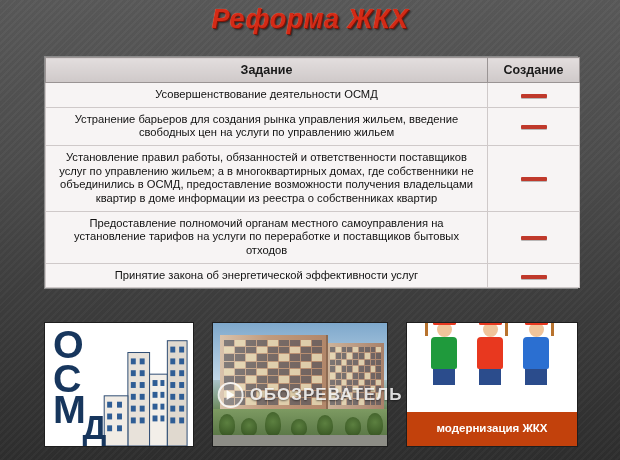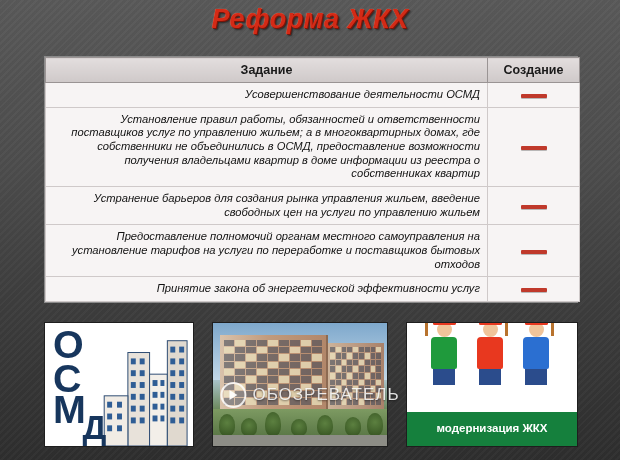--- a/index.html
+++ b/index.html
@@ -80,22 +80,21 @@
   table.main td {
     background: #f7f4f4;
     color: #111;
     font-size: 11.2px;
     line-height: 1.22;
     padding: 5px 7px;
     border: 1px solid #cfc9c9;
     vertical-align: middle;
   }
   table.main td.task {
-    text-align: right;
-    font-style: italic;
+    text-align: center;
   }
   table.main td.result {
     text-align: center;
     width: 92px;
   }
   col.c-task { width: 442px; }
   col.c-result { width: 92px; }
   .dash {
     display: inline-block;
     width: 26px;
@@ -221,21 +220,21 @@
   }
   .tool {
     position: absolute;
     width: 3px; height: 38px;
     background: #c08a3e;
     top: -24px;
   }
   .poster-bar {
     position: absolute;
     left: 0; bottom: 0; width: 100%; height: 28%;
-    background: #15803d;
+    background: #c2410c;
     display: flex;
     align-items: center;
     justify-content: center;
   }
   .poster-bar span {
     color: #fff;
     font-size: 11.5px;
     font-weight: bold;
     text-align: center;
     line-height: 1.1;
@@ -266,21 +265,21 @@
     left: 50%; top: 50%;
     transform: translate(-50%,-50%);
     width: 0; height: 0;
     border-left: 8px solid rgba(255,255,255,0.9);
     border-top: 5px solid transparent;
     border-bottom: 5px solid transparent;
   }
   .wm-text {
     color: rgba(255,255,255,0.85);
     font-size: 17px;
-    font-weight: normal;
+    font-weight: bold;
     letter-spacing: 1px;
     text-shadow: 0 1px 2px rgba(0,0,0,0.5);
     text-align: center;
   }
 </style>
 </head>
 <body>
 
 <div class="slide">
 
@@ -297,25 +296,25 @@
           <th>Задание</th>
           <th>Создание</th>
         </tr>
       </thead>
       <tbody>
         <tr>
           <td class="task">Усовершенствование деятельности ОСМД</td>
           <td class="result"><span class="dash"></span></td>
         </tr>
         <tr>
-          <td class="task">Установление правил работы, обязанностей и ответственности поставщиков услуг по управлению жильем; а в многоквартирных домах, где собственники не объединились в ОСМД, предоставление возможности получения владельцами квартир в доме информации из реестра о собственниках квартир</td>
+          <td class="task">Устранение барьеров для создания рынка управления жильем, введение свободных цен на услуги по управлению жильем</td>
           <td class="result"><span class="dash"></span></td>
         </tr>
         <tr>
-          <td class="task">Устранение барьеров для создания рынка управления жильем, введение свободных цен на услуги по управлению жильем</td>
+          <td class="task">Установление правил работы, обязанностей и ответственности поставщиков услуг по управлению жильем; а в многоквартирных домах, где собственники не объединились в ОСМД, предоставление возможности получения владельцами квартир в доме информации из реестра о собственниках квартир</td>
           <td class="result"><span class="dash"></span></td>
         </tr>
         <tr>
           <td class="task">Предоставление полномочий органам местного самоуправления на установление тарифов на услуги по переработке и поставщиков бытовых отходов</td>
           <td class="result"><span class="dash"></span></td>
         </tr>
         <tr>
           <td class="task">Принятие закона об энергетической эффективности услуг</td>
           <td class="result"><span class="dash"></span></td>
         </tr>

